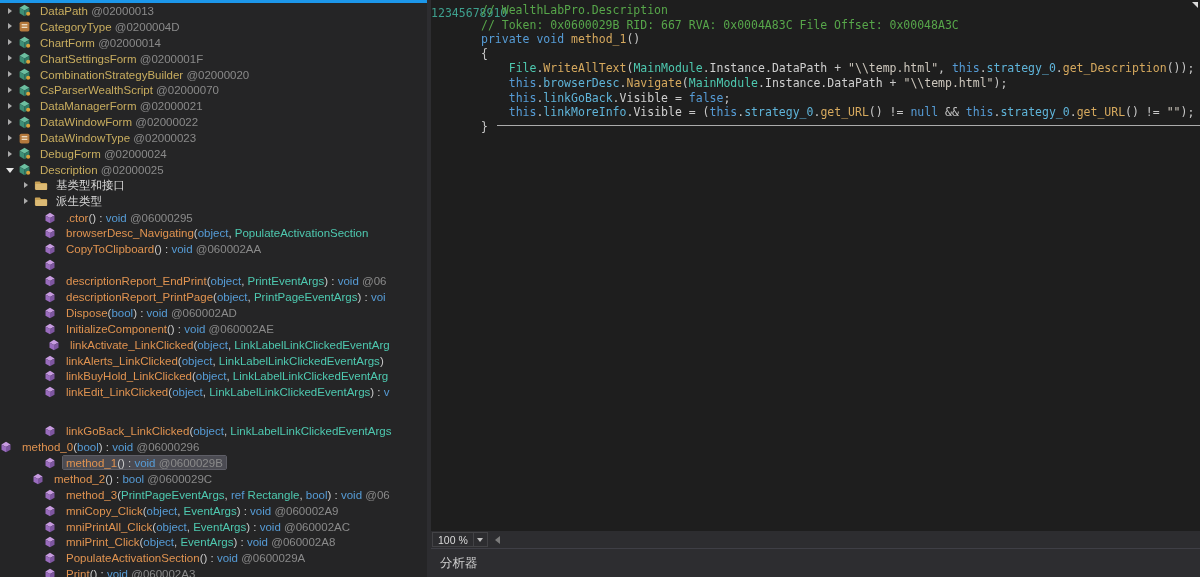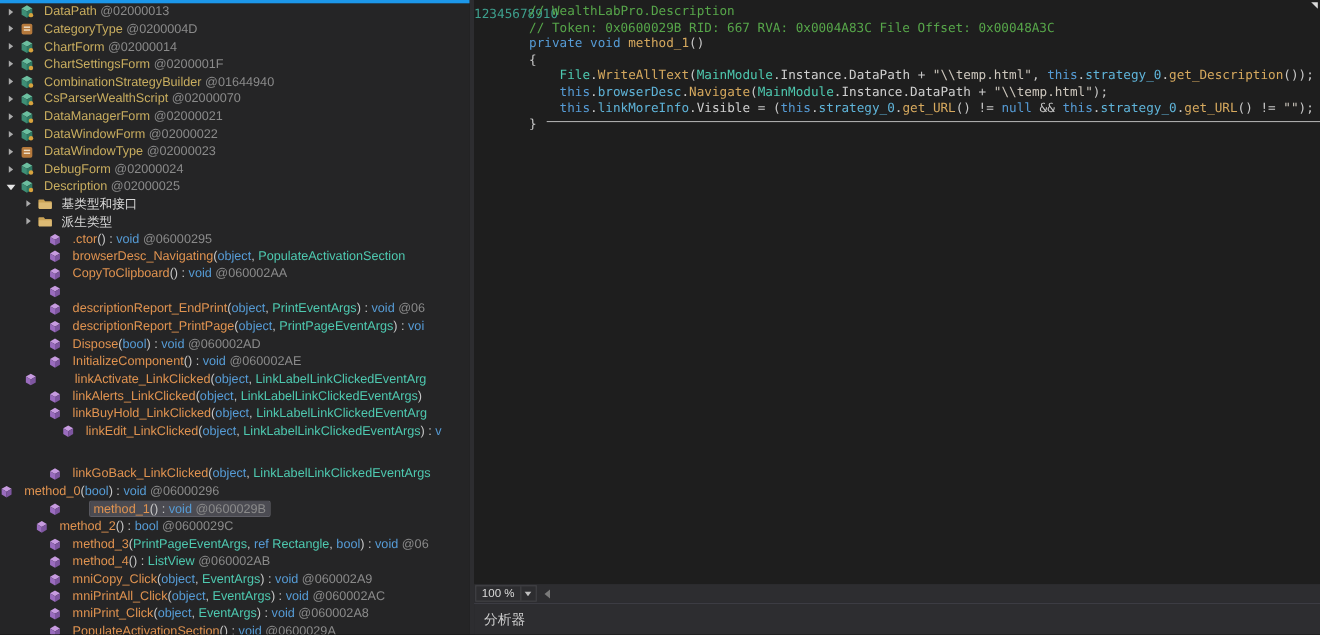--- a/index.html
+++ b/index.html
@@ -118,21 +118,21 @@
         <div class="trow" style="padding-left: 5px;">
           <span class="exp collapsed"></span>
           <span class="tico">
             <svg width="13" height="13" viewBox="0 0 16 16">
               <polygon points="8,1 14,4.5 8,8 2,4.5" fill="#6CBFA0"></polygon>
               <polygon points="2,4.5 8,8 8,15 2,11.5" fill="#3E8F76"></polygon>
               <polygon points="14,4.5 8,8 8,15 14,11.5" fill="#2F7A64"></polygon>
               <circle cx="12.5" cy="12" r="2.5" fill="#D8A33E"></circle>
             </svg>
           </span>
-          <span class="tlabel"><span class="c-tn">CombinationStrategyBuilder</span><span class="c-tok"> @01644940</span></span>
+          <span class="tlabel"><span class="c-tn">CombinationStrategyBuilder</span><span class="c-tok"> @02000020</span></span>
         </div>
         <div class="trow" style="padding-left: 5px;">
           <span class="exp collapsed"></span>
           <span class="tico">
             <svg width="13" height="13" viewBox="0 0 16 16">
               <polygon points="8,1 14,4.5 8,8 2,4.5" fill="#6CBFA0"></polygon>
               <polygon points="2,4.5 8,8 8,15 2,11.5" fill="#3E8F76"></polygon>
               <polygon points="14,4.5 8,8 8,15 14,11.5" fill="#2F7A64"></polygon>
               <circle cx="12.5" cy="12" r="2.5" fill="#D8A33E"></circle>
             </svg>
@@ -290,21 +290,21 @@
         <div class="trow" style="padding-left: 44px;">
           <span class="tico">
             <svg width="12" height="12" viewBox="0 0 16 16">
               <polygon points="8,1 14,4.5 8,8 2,4.5" fill="#C79BE0"></polygon>
               <polygon points="2,4.5 8,8 8,15 2,11.5" fill="#9A6CBE"></polygon>
               <polygon points="14,4.5 8,8 8,15 14,11.5" fill="#7E56A0"></polygon>
             </svg>
           </span>
           <span class="tlabel"><span class="c-mn">InitializeComponent</span><span class="c-pu">() : </span><span class="c-kw">void</span><span class="c-tok"> @060002AE</span></span>
         </div>
-        <div class="trow" style="padding-left: 22px; gap: 24px;">
+        <div class="trow" style="padding-left: 48px;">
           <span class="tico">
             <svg width="12" height="12" viewBox="0 0 16 16">
               <polygon points="8,1 14,4.5 8,8 2,4.5" fill="#C79BE0"></polygon>
               <polygon points="2,4.5 8,8 8,15 2,11.5" fill="#9A6CBE"></polygon>
               <polygon points="14,4.5 8,8 8,15 14,11.5" fill="#7E56A0"></polygon>
             </svg>
           </span>
           <span class="tlabel"><span class="c-mn">linkActivate_LinkClicked</span><span class="c-pu">(</span><span class="c-kw">object</span><span class="c-pu">, </span><span class="c-ty">LinkLabelLinkClickedEventArg</span></span>
         </div>
         <div class="trow" style="padding-left: 44px;">
@@ -320,21 +320,21 @@
         <div class="trow" style="padding-left: 44px;">
           <span class="tico">
             <svg width="12" height="12" viewBox="0 0 16 16">
               <polygon points="8,1 14,4.5 8,8 2,4.5" fill="#C79BE0"></polygon>
               <polygon points="2,4.5 8,8 8,15 2,11.5" fill="#9A6CBE"></polygon>
               <polygon points="14,4.5 8,8 8,15 14,11.5" fill="#7E56A0"></polygon>
             </svg>
           </span>
           <span class="tlabel"><span class="c-mn">linkBuyHold_LinkClicked</span><span class="c-pu">(</span><span class="c-kw">object</span><span class="c-pu">, </span><span class="c-ty">LinkLabelLinkClickedEventArg</span></span>
         </div>
-        <div class="trow" style="padding-left: 56px;">
+        <div class="trow" style="padding-left: 44px;">
           <span class="tico">
             <svg width="12" height="12" viewBox="0 0 16 16">
               <polygon points="8,1 14,4.5 8,8 2,4.5" fill="#C79BE0"></polygon>
               <polygon points="2,4.5 8,8 8,15 2,11.5" fill="#9A6CBE"></polygon>
               <polygon points="14,4.5 8,8 8,15 14,11.5" fill="#7E56A0"></polygon>
             </svg>
           </span>
           <span class="tlabel"><span class="c-mn">linkEdit_LinkClicked</span><span class="c-pu">(</span><span class="c-kw">object</span><span class="c-pu">, </span><span class="c-ty">LinkLabelLinkClickedEventArgs</span><span class="c-pu">) : </span><span class="c-kw">v</span></span>
         </div>
         <div class="trow" style="padding-left: 44px; margin-top: 23px;">
@@ -350,21 +350,21 @@
         <div class="trow" style="">
           <span class="tico">
             <svg width="12" height="12" viewBox="0 0 16 16">
               <polygon points="8,1 14,4.5 8,8 2,4.5" fill="#C79BE0"></polygon>
               <polygon points="2,4.5 8,8 8,15 2,11.5" fill="#9A6CBE"></polygon>
               <polygon points="14,4.5 8,8 8,15 14,11.5" fill="#7E56A0"></polygon>
             </svg>
           </span>
           <span class="tlabel"><span class="c-mn">method_0</span><span class="c-pu">(</span><span class="c-kw">bool</span><span class="c-pu">) : </span><span class="c-kw">void</span><span class="c-tok"> @06000296</span></span>
         </div>
-        <div class="trow" style="padding-left: 44px; gap: 19px;">
+        <div class="trow" style="padding-left: 44px;">
           <span class="tico">
             <svg width="12" height="12" viewBox="0 0 16 16">
               <polygon points="8,1 14,4.5 8,8 2,4.5" fill="#C79BE0"></polygon>
               <polygon points="2,4.5 8,8 8,15 2,11.5" fill="#9A6CBE"></polygon>
               <polygon points="14,4.5 8,8 8,15 14,11.5" fill="#7E56A0"></polygon>
             </svg>
           </span>
           <span class="tlabel sel"><span class="c-mn">method_1</span><span class="c-pu">() : </span><span class="c-kw">void</span><span class="c-tok"> @0600029B</span></span>
         </div>
         <div class="trow" style="padding-left: 32px;">
@@ -379,30 +379,20 @@
         </div>
         <div class="trow" style="padding-left: 44px;">
           <span class="tico">
             <svg width="12" height="12" viewBox="0 0 16 16">
               <polygon points="8,1 14,4.5 8,8 2,4.5" fill="#C79BE0"></polygon>
               <polygon points="2,4.5 8,8 8,15 2,11.5" fill="#9A6CBE"></polygon>
               <polygon points="14,4.5 8,8 8,15 14,11.5" fill="#7E56A0"></polygon>
             </svg>
           </span>
           <span class="tlabel"><span class="c-mn">method_3</span><span class="c-pu">(</span><span class="c-ty">PrintPageEventArgs</span><span class="c-pu">, </span><span class="c-kw">ref</span><span class="c-pu"> </span><span class="c-ty">Rectangle</span><span class="c-pu">, </span><span class="c-kw">bool</span><span class="c-pu">) : </span><span class="c-kw">void</span><span class="c-tok"> @06</span></span>
-        </div>
-        <div class="trow" style="padding-left: 44px;">
-          <span class="tico">
-            <svg width="12" height="12" viewBox="0 0 16 16">
-              <polygon points="8,1 14,4.5 8,8 2,4.5" fill="#C79BE0"></polygon>
-              <polygon points="2,4.5 8,8 8,15 2,11.5" fill="#9A6CBE"></polygon>
-              <polygon points="14,4.5 8,8 8,15 14,11.5" fill="#7E56A0"></polygon>
-            </svg>
-          </span>
-          <span class="tlabel"><span class="c-mn">method_4</span><span class="c-pu">() : </span><span class="c-ty">ListView</span><span class="c-tok"> @060002AB</span></span>
         </div>
         <div class="trow" style="padding-left: 44px;">
           <span class="tico">
             <svg width="12" height="12" viewBox="0 0 16 16">
               <polygon points="8,1 14,4.5 8,8 2,4.5" fill="#C79BE0"></polygon>
               <polygon points="2,4.5 8,8 8,15 2,11.5" fill="#9A6CBE"></polygon>
               <polygon points="14,4.5 8,8 8,15 14,11.5" fill="#7E56A0"></polygon>
             </svg>
           </span>
           <span class="tlabel"><span class="c-mn">mniCopy_Click</span><span class="c-pu">(</span><span class="c-kw">object</span><span class="c-pu">, </span><span class="c-ty">EventArgs</span><span class="c-pu">) : </span><span class="c-kw">void</span><span class="c-tok"> @060002A9</span></span>
@@ -455,20 +445,21 @@
   <div class="right">
     <div class="editor">
       <div class="gutter"><span class="lnum">1</span><span class="lnum">2</span><span class="lnum">3</span><span class="lnum">4</span><span class="lnum">5</span><span class="lnum">6</span><span class="lnum">7</span><span class="lnum">8</span><span class="lnum">9</span><span class="lnum">10</span></div>
       <div class="codepane">
           <div class="cline"><span class="ctext"><span class="c-comment">// WealthLabPro.Description</span></span></div>
           <div class="cline"><span class="ctext"><span class="c-comment">// Token: 0x0600029B RID: 667 RVA: 0x0004A83C File Offset: 0x00048A3C</span></span></div>
           <div class="cline"><span class="ctext"><span class="c-kw">private</span><span class="c-pu"> </span><span class="c-kw">void</span><span class="c-pu"> </span><span class="c-method">method_1</span><span class="c-pu">()</span></span></div>
           <div class="cline"><span class="ctext"><span class="c-pu">{</span></span></div>
           <div class="cline"><span class="ctext"><span class="c-pu">	</span><span class="c-ty">File</span><span class="c-pu">.</span><span class="c-method">WriteAllText</span><span class="c-pu">(</span><span class="c-ty">MainModule</span><span class="c-pu">.</span><span class="c-prop">Instance</span><span class="c-pu">.</span><span class="c-prop">DataPath</span><span class="c-pu"> + </span><span class="c-str">"\\temp.html"</span><span class="c-pu">, </span><span class="c-kw">this</span><span class="c-pu">.</span><span class="c-field">strategy_0</span><span class="c-pu">.</span><span class="c-method">get_Description</span><span class="c-pu">());</span></span></div>
           <div class="cline"><span class="ctext"><span class="c-pu">	</span><span class="c-kw">this</span><span class="c-pu">.</span><span class="c-field">browserDesc</span><span class="c-pu">.</span><span class="c-method">Navigate</span><span class="c-pu">(</span><span class="c-ty">MainModule</span><span class="c-pu">.</span><span class="c-prop">Instance</span><span class="c-pu">.</span><span class="c-prop">DataPath</span><span class="c-pu"> + </span><span class="c-str">"\\temp.html"</span><span class="c-pu">);</span></span></div>
+          <div class="cline"><span class="ctext"><span class="c-pu">	</span><span class="c-kw">this</span><span class="c-pu">.</span><span class="c-field">linkGoBack</span><span class="c-pu">.</span><span class="c-prop">Visible</span><span class="c-pu"> = </span><span class="c-kw">false</span><span class="c-pu">;</span></span></div>
           <div class="cline"><span class="ctext"><span class="c-pu">	</span><span class="c-kw">this</span><span class="c-pu">.</span><span class="c-field">linkMoreInfo</span><span class="c-pu">.</span><span class="c-prop">Visible</span><span class="c-pu"> = (</span><span class="c-kw">this</span><span class="c-pu">.</span><span class="c-field">strategy_0</span><span class="c-pu">.</span><span class="c-method">get_URL</span><span class="c-pu">() != </span><span class="c-kw">null</span><span class="c-pu"> &amp;&amp; </span><span class="c-kw">this</span><span class="c-pu">.</span><span class="c-field">strategy_0</span><span class="c-pu">.</span><span class="c-method">get_URL</span><span class="c-pu">() != </span><span class="c-str">""</span><span class="c-pu">);</span></span></div>
           <div class="cline"><span class="ctext"><span class="c-pu">}</span></span><span class="rule"></span></div>
           <div class="cline"><span class="ctext"></span></div>
         </div>
       <div class="corner-marker"></div>
     </div>
 
     <div class="hscroll">
       <div class="zoom">
         <span class="zoom-text">100 %</span>

